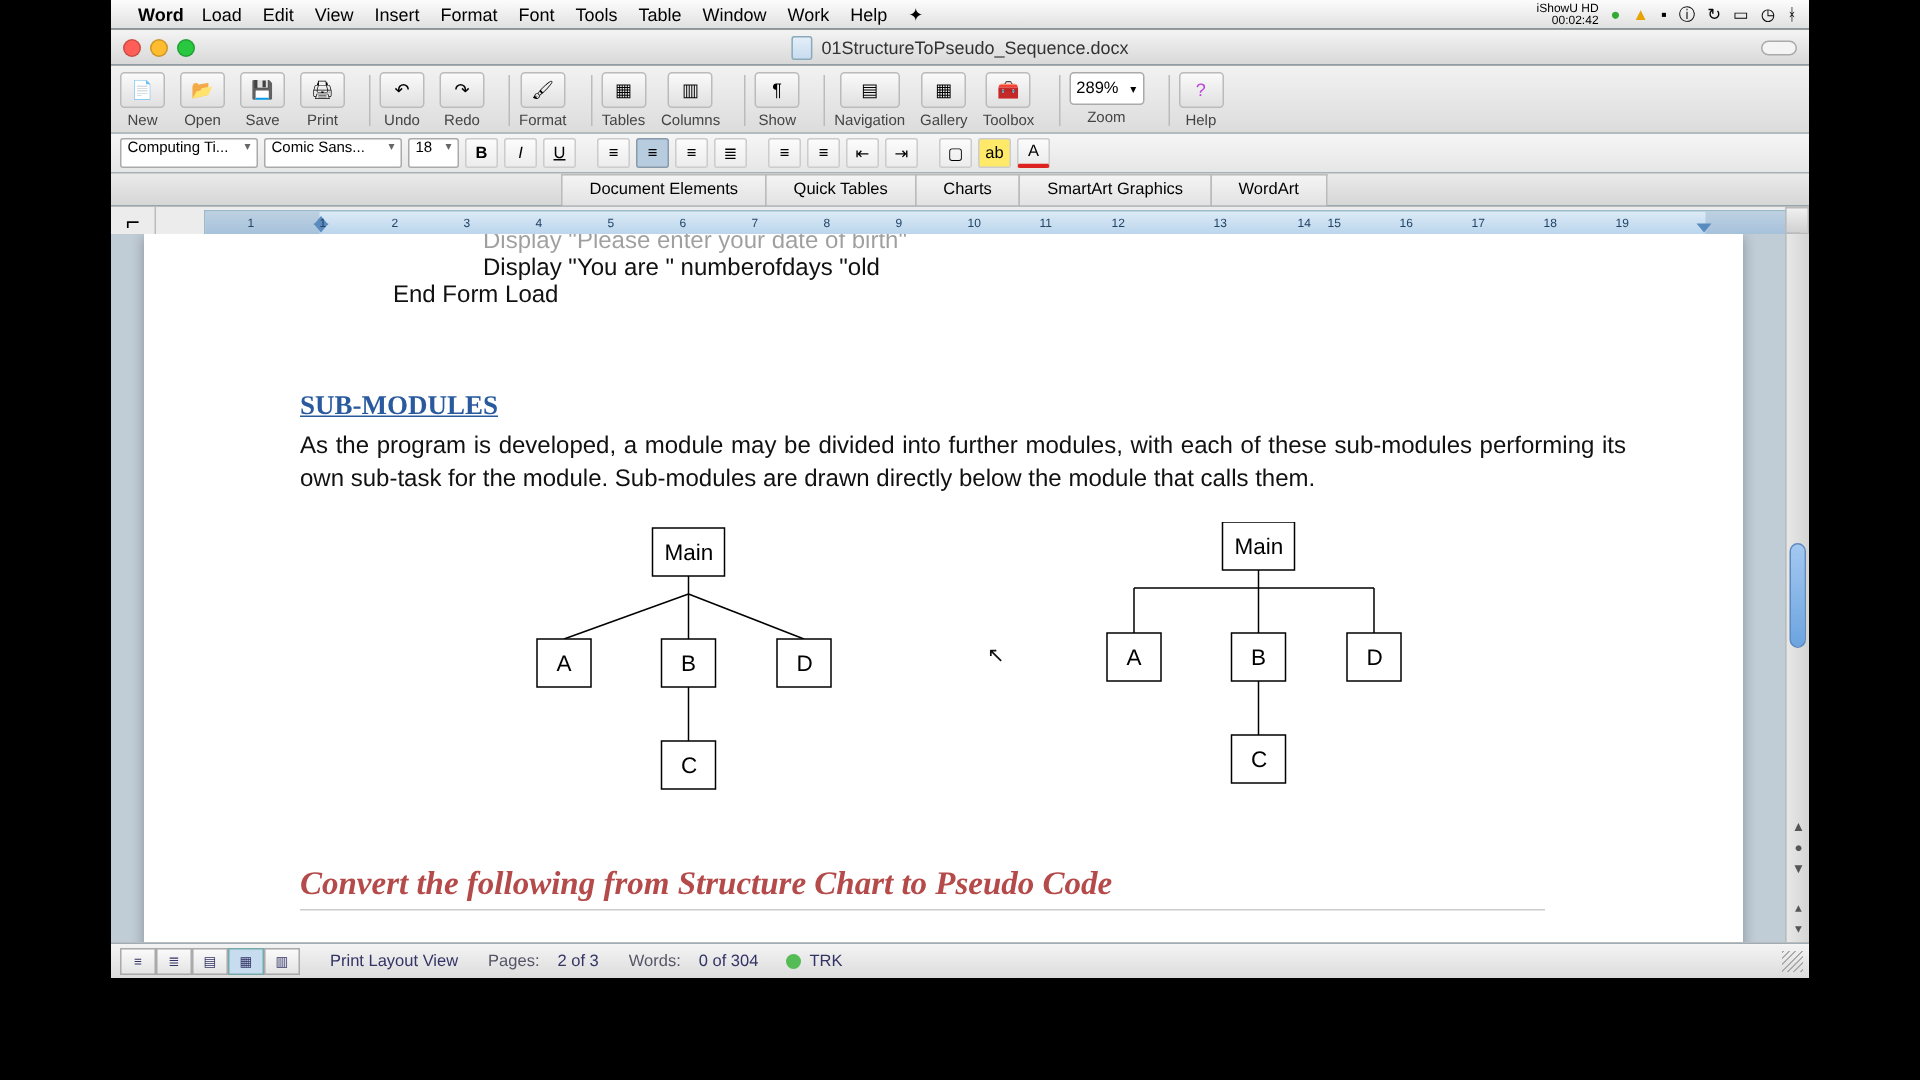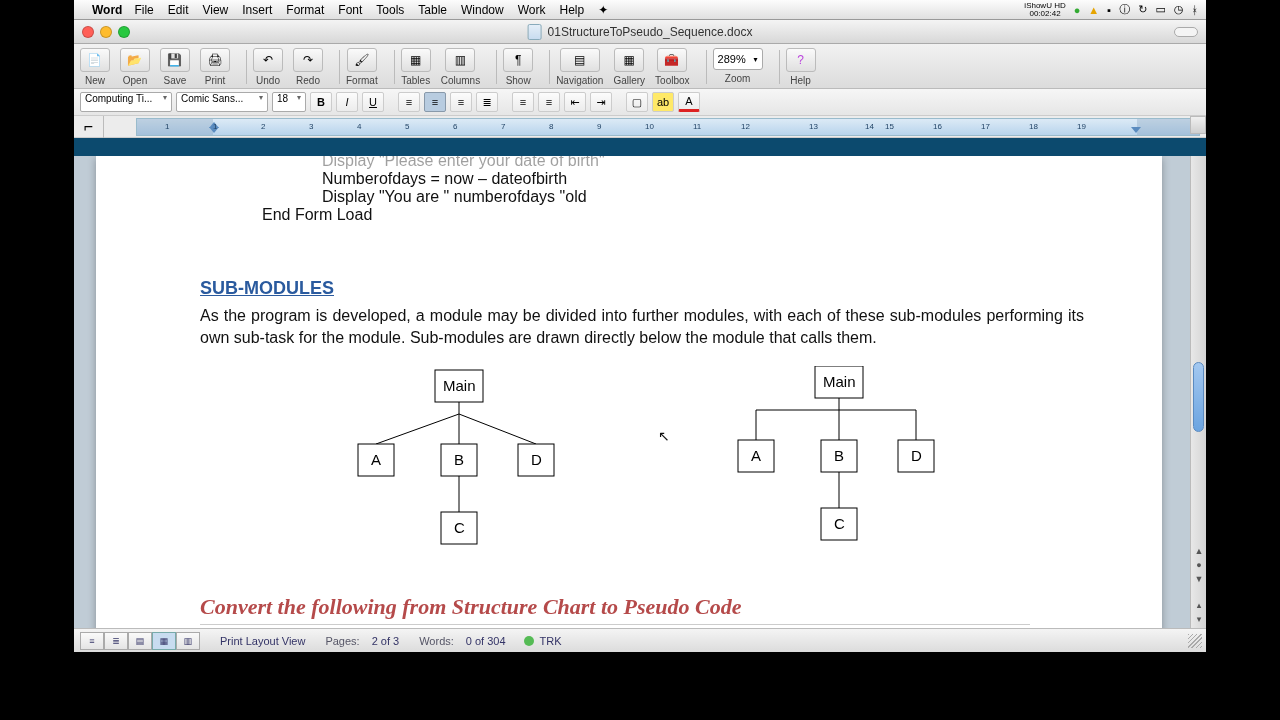--- a/index.html
+++ b/index.html
@@ -55,21 +55,21 @@
 .ruler .ind.down { border-top:6px solid #5a8bbf; }
 .ruler .ind.up { border-bottom:6px solid #5a8bbf; top:3px;}
 
 
 .docarea { position: absolute; left: 0; right: 0; top: 156px; bottom: 24px; background: #c0ccd6; overflow: hidden; }
 .page { position: absolute; left: 22px; top: 0; width: 1066px; height: 560px; background: #fff; box-shadow: 0 2px 8px rgba(0,0,0,.3); }
 .pagemargin { position: absolute; left: 104px; right: 78px; top: 0; bottom: 0; }
 .bodytext { font-family: Arial, sans-serif; font-size: 16px; color: #111; }
 .codeln { padding-left: 122px; }
 .codeln.end { padding-left: 62px; }
-.heading-sub { font-family: Liberation Sans, sans-serif; font-size: 18px; font-weight: bold; color: #2a5a9e; text-decoration: underline; margin-top: 54px; margin-bottom: 6px;}
+.heading-sub { font-family: Liberation Serif, serif; font-size: 18px; font-weight: bold; color: #2a5a9e; text-decoration: underline; margin-top: 54px; margin-bottom: 6px;}
 .para { text-align: justify; line-height: 1.35; }
 .convert-h { font-family: "Comic Sans MS", cursive; font-size: 22px; color: #b54a4a; font-style: italic; font-weight: bold; margin-top: 28px; border-bottom: 1px solid #ccc; padding-bottom: 4px; width: 830px;}
 
 
 .charts { display: flex; gap: 120px; margin-top: 18px; margin-left: 130px; }
 .chartbox text { font-size: 15px; font-family: Arial; }
 .chartbox rect { fill: #fff; stroke: #000; stroke-width: 1; }
 .chartbox line { stroke: #000; stroke-width: 1; }
 
 .stagechart { margin-left: 20px; margin-top: 24px;}
@@ -97,34 +97,34 @@
 .resize-grip { margin-left:auto; margin-right:4px; width:14px; height:14px; background:repeating-linear-gradient(135deg,#aaa 0 1px, transparent 1px 3px);}
 </style>
 </head>
 <body>
 
 <div class="screen">
 
   <div class="menubar">
     <span class="apple"></span>
     <span class="appname">Word</span>
-    <span class="mitem">File</span>
+    <span class="mitem">Load</span>
     <span class="mitem">Edit</span>
     <span class="mitem">View</span>
     <span class="mitem">Insert</span>
     <span class="mitem">Format</span>
     <span class="mitem">Font</span>
     <span class="mitem">Tools</span>
     <span class="mitem">Table</span>
     <span class="mitem">Window</span>
     <span class="mitem">Work</span>
     <span class="mitem">Help</span>
     <span class="mitem">✦</span>
     <div class="right">
-      <span style="font-size:8px; line-height:1; text-align:center; white-space:pre">iShowU HD
+      <span style="font-size:8px; line-height:1; text-align:right; white-space:pre">iShowU HD
 00:02:42</span>
       <span style="color:#3a3">●</span>
       <span style="color:#e6a400">▲</span>
       <span>▪</span>
       <span>ⓘ</span>
       <span>↻</span>
       <span>▭</span>
       <span>◷</span>
       <span>ᚼ</span>
     </div>
@@ -245,20 +245,27 @@
     <div class="fbtn">≡</div>
     <div class="fbtn">≡</div>
     <div class="fbtn">⇤</div>
     <div class="fbtn">⇥</div>
     <div style="width:6px"></div>
     <div class="fbtn">▢</div>
     <div class="fbtn" style="background:#ffe968">ab</div>
     <div class="fbtn" style="border-bottom:3px solid #d22">A</div>
   </div>
 
+  <div class="galtabs">
+    <div class="galtab">Document Elements</div>
+    <div class="galtab">Quick Tables</div>
+    <div class="galtab">Charts</div>
+    <div class="galtab">SmartArt Graphics</div>
+    <div class="galtab">WordArt</div>
+  </div>
 
   <div class="rulerwrap">
     <div class="rulercorner">⌐</div>
     <div class="ruler">
       <div class="margin-left"></div>
         <div class="margin-right"></div>
       <div class="ind up" style="left:72px"></div>
       <div class="ind down" style="left:72px"></div>
       <div class="ind down" style="right:58px"></div>
     <span class="tick" style="left: 28px;">1</span>
@@ -282,21 +289,20 @@
         <span class="tick" style="left: 892px;">18</span>
         <span class="tick" style="left: 940px;">19</span>
       </div>
     <div class="split" style="top:0"></div>
   </div>
 
   <div class="docarea">
     <div class="page">
       <div class="pagemargin bodytext">
         <div class="codeln" style="margin-top:-4px; opacity:.4">Display "Please enter your date of birth"</div>
-        <div class="codeln">Numberofdays = now – dateofbirth</div>
         <div class="codeln">Display "You are " numberofdays "old</div>
         <div class="codeln end">End Form Load</div>
 
         <div class="heading-sub">SUB-MODULES</div>
         <div class="para">As the program is developed, a module may be divided into further modules, with each of these sub-modules performing its own sub-task for the module. Sub-modules are drawn directly below the module that calls them.</div>
 
         <div class="charts">
           <svg class="chartbox" width="260" height="200">
             <rect x="105" y="4" width="48" height="32"></rect>
               <text x="113" y="25">Main</text>

